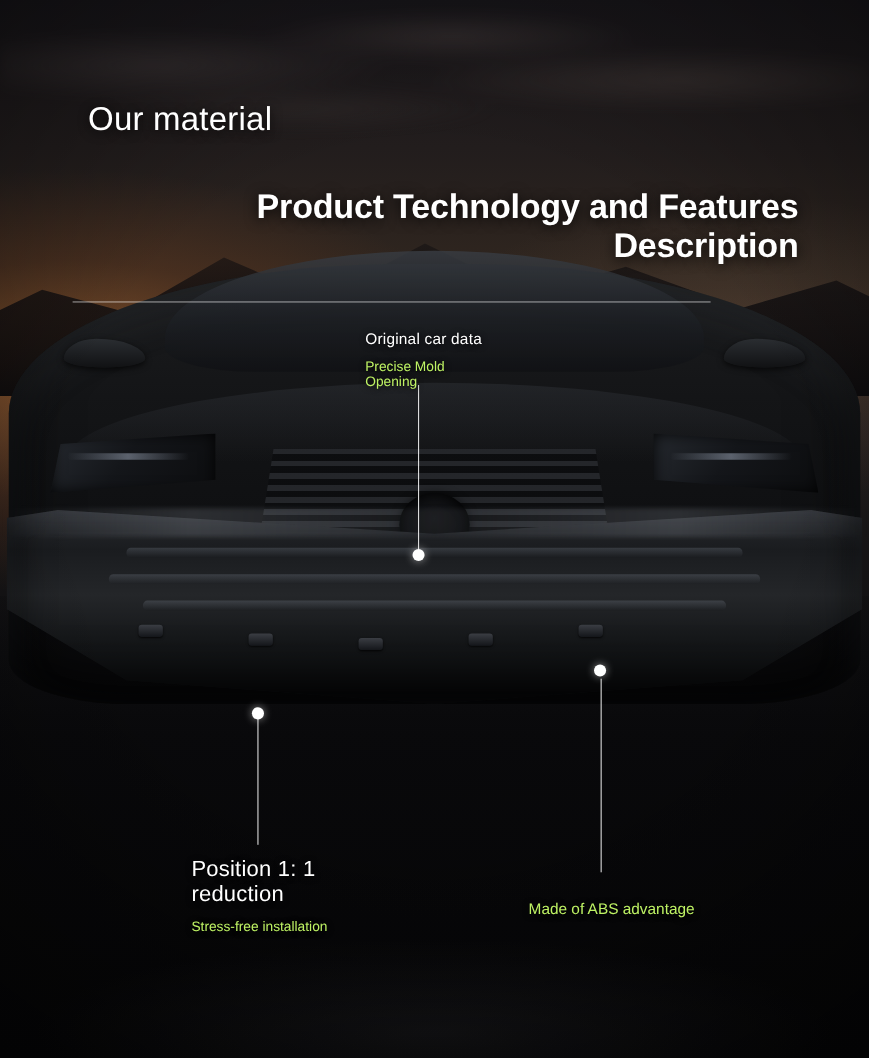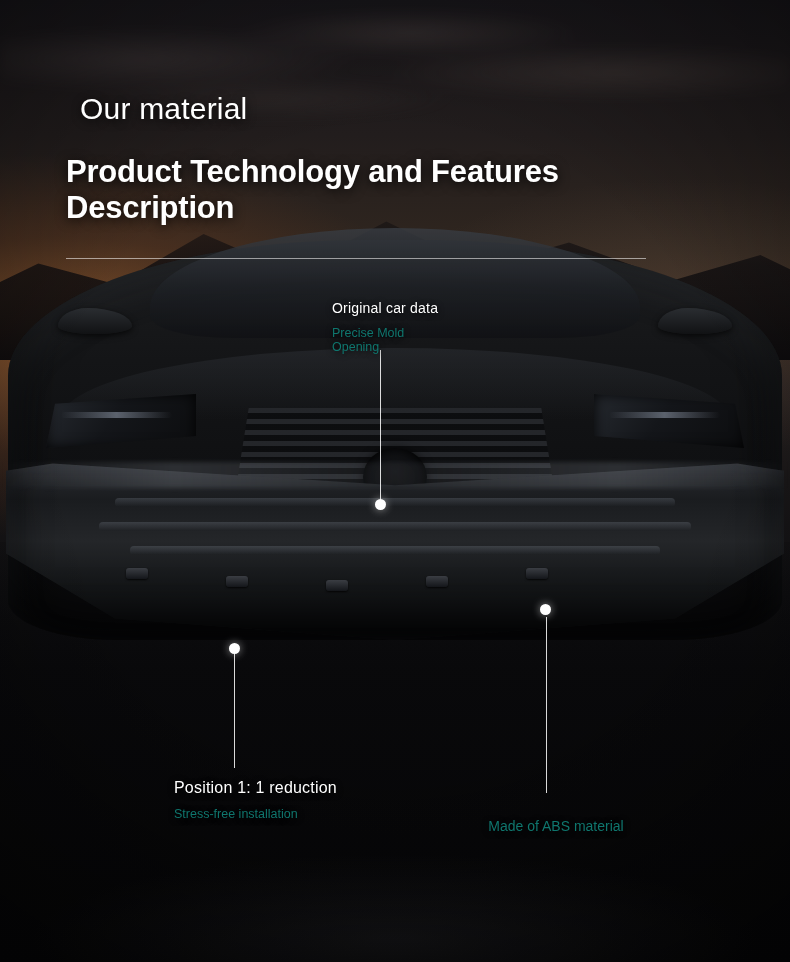--- a/index.html
+++ b/index.html
@@ -177,48 +177,49 @@
   .eyebrow {
     margin: 0;
     color: #ffffff;
     font-size: 30px;
     font-weight: 400;
     letter-spacing: .2px;
     padding-left: 14px;
     text-shadow: 0 2px 10px rgba(0,0,0,0.8);
   }
   .headline {
-    margin: 28px 0 0 0;
+    margin: 44px 0 0 0;
     color: #ffffff;
     font-size: 31px;
     font-weight: 700;
     letter-spacing: -0.2px;
     text-shadow: 0 2px 12px rgba(0,0,0,0.85);
+    text-align: right;
   }
   .rule {
     margin-top: 32px;
     width: 580px;
     height: 1px;
     background: rgba(255,255,255,0.55);
   }
 
   
   .callout { position: absolute; z-index: 7; color: #fff; }
   .callout .title {
     margin: 0;
-    font-size: 16px;
+    font-size: 20px;
     font-weight: 400;
     letter-spacing: .2px;
     text-shadow: 0 1px 6px rgba(0,0,0,0.9);
   }
   .callout .sub {
     margin: 10px 0 0 0;
     font-size: 12.5px;
     font-weight: 400;
-    color: #0f766e;
+    color: #bef264;
     text-shadow: 0 1px 6px rgba(0,0,0,0.9);
   }
   .leader {
     position: absolute;
     width: 1px;
     background: rgba(255,255,255,0.85);
   }
   .dot {
     position: absolute;
     width: 11px; height: 11px;
@@ -296,18 +297,18 @@
   <div class="dot dot-1"></div>
 
   <div class="callout c2">
     <p class="title">Position 1: 1 reduction</p>
     <p class="sub">Stress-free installation</p>
   </div>
   <div class="leader leader-2"></div>
   <div class="dot dot-2"></div>
 
   <div class="callout c3">
-    <p class="sub">Made of ABS material</p>
+    <p class="sub">Made of ABS advantage</p>
   </div>
   <div class="leader leader-3"></div>
   <div class="dot dot-3"></div>
 
 </div>
 
 </body></html>

